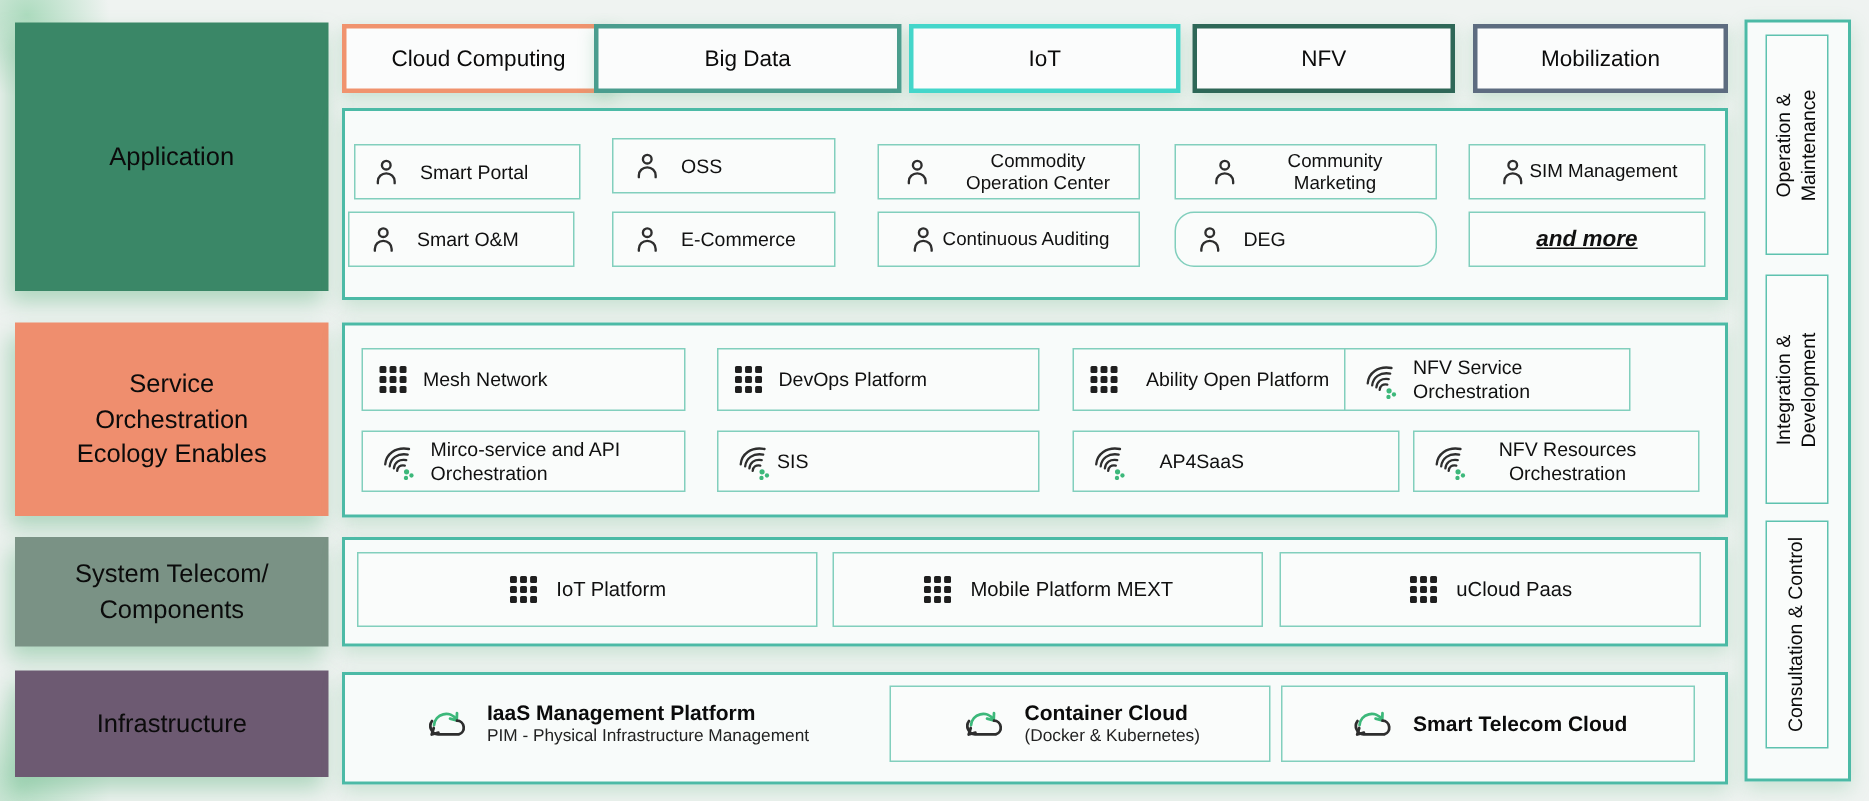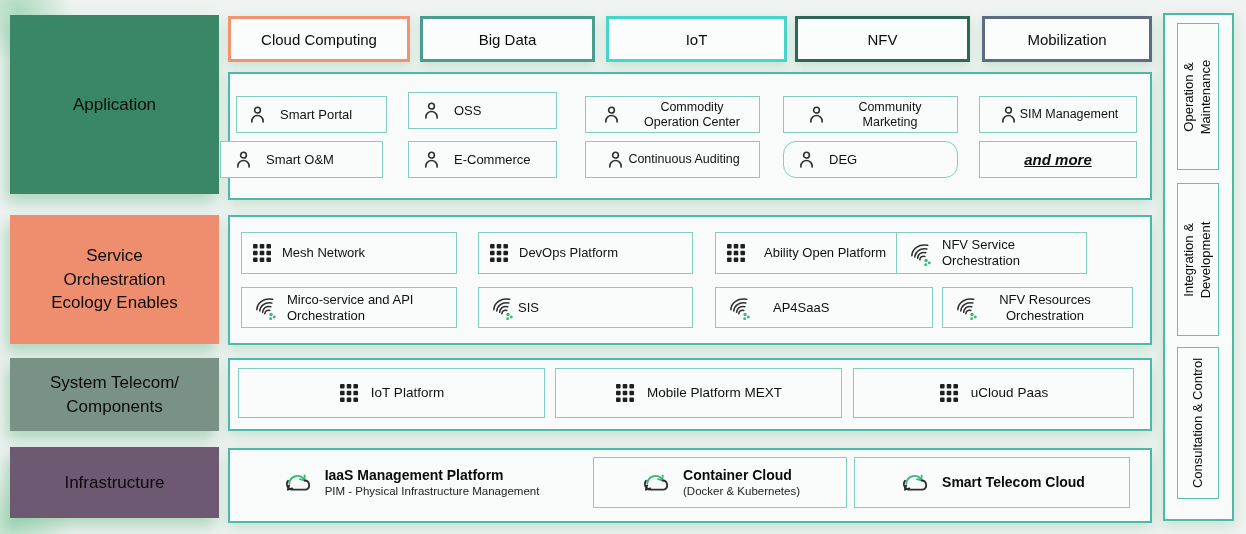--- a/index.html
+++ b/index.html
@@ -124,21 +124,21 @@
 
   <div class="layer-label" style="top: 15px; height: 179px; background-color: rgb(58, 135, 103);">Application</div>
   <div class="layer-label" style="top: 215px; height: 129px; background-color: rgb(239, 142, 110);">Service
 Orchestration
 Ecology Enables</div>
   <div class="layer-label" style="top: 358px; height: 73px; background-color: rgb(122, 146, 133);">System Telecom/
 Components</div>
   <div class="layer-label" style="top: 447px; height: 71px; background-color: rgb(109, 90, 114);">Infrastructure</div>
 
   <div class="tab" style="left: 228px; width: 182px; border-color: rgb(240, 147, 110);">Cloud Computing</div>
-  <div class="tab" style="left: 420px; width: 175px; border-color: rgb(74, 157, 142);">Big Data</div>
+  <div class="tab" style="left: 396px; width: 205px; border-color: rgb(74, 157, 142);">Big Data</div>
   <div class="tab" style="left: 606px; width: 181px; border-color: rgb(68, 214, 202);">IoT</div>
   <div class="tab" style="left: 795px; width: 175px; border-color: rgb(46, 103, 87);">NFV</div>
   <div class="tab" style="left: 982px; width: 170px; border-color: rgb(93, 108, 128);">Mobilization</div>
 
   <div class="panel" style="top:72px;height:128px;"></div>
   <div class="item app-item" style="left:236px;top:96px;width:151px;height:37px;padding-left:10px;">
     <svg class="ic" width="21" height="21" viewBox="0 0 24 24">
         <use href="#i-user"></use>
       </svg>
     <span class="lbl">Smart Portal</span>
@@ -160,21 +160,21 @@
         <use href="#i-user"></use>
       </svg>
     <span class="lbl" style="max-width:90px;">Community Marketing</span>
   </div>
   <div class="item app-item center" style="left:979px;top:96px;width:158px;height:37px;gap:1px;">
     <svg class="ic" width="21" height="21" viewBox="0 0 24 24">
         <use href="#i-user"></use>
       </svg>
     <span class="lbl">SIM Management</span>
   </div>
-  <div class="item app-item" style="left:220px;top:141px;width:163px;height:37px;">
+  <div class="item app-item" style="left:232px;top:141px;width:151px;height:37px;">
     <svg class="ic" width="21" height="21" viewBox="0 0 24 24">
         <use href="#i-user"></use>
       </svg>
     <span class="lbl">Smart O&amp;M</span>
   </div>
   <div class="item app-item" style="left:408px;top:141px;width:149px;height:37px;">
     <svg class="ic" width="21" height="21" viewBox="0 0 24 24">
         <use href="#i-user"></use>
       </svg>
     <span class="lbl">E-Commerce</span>

